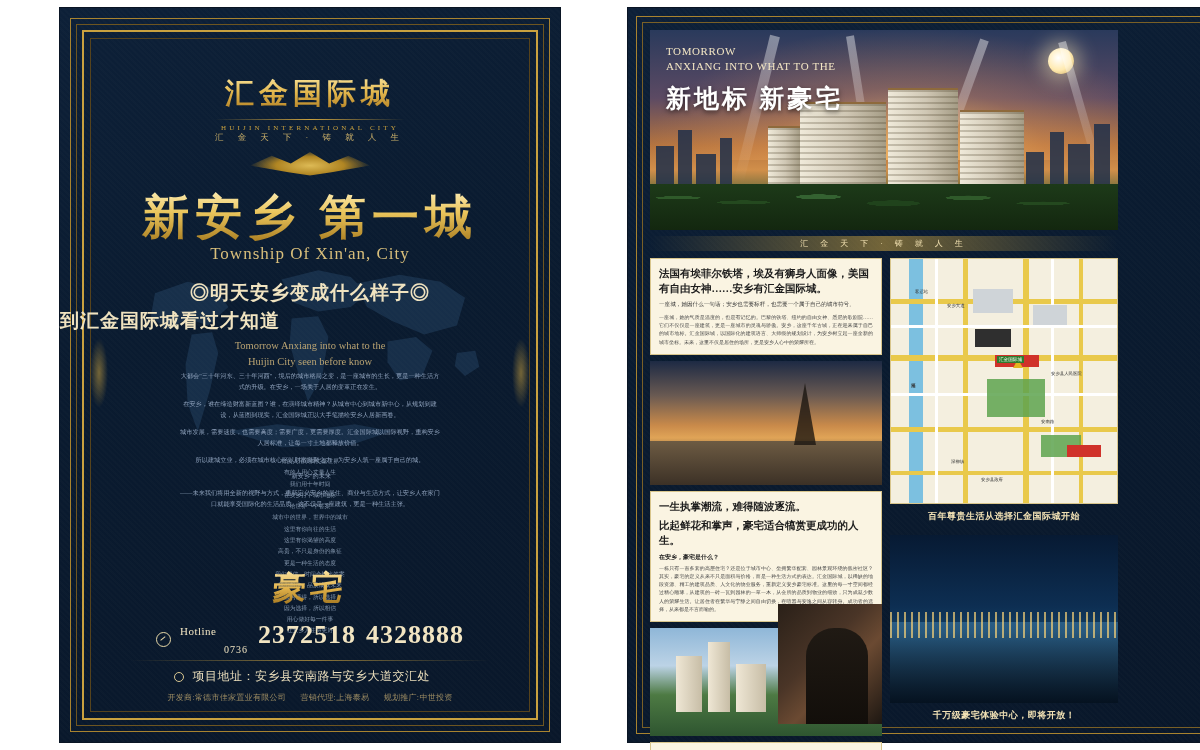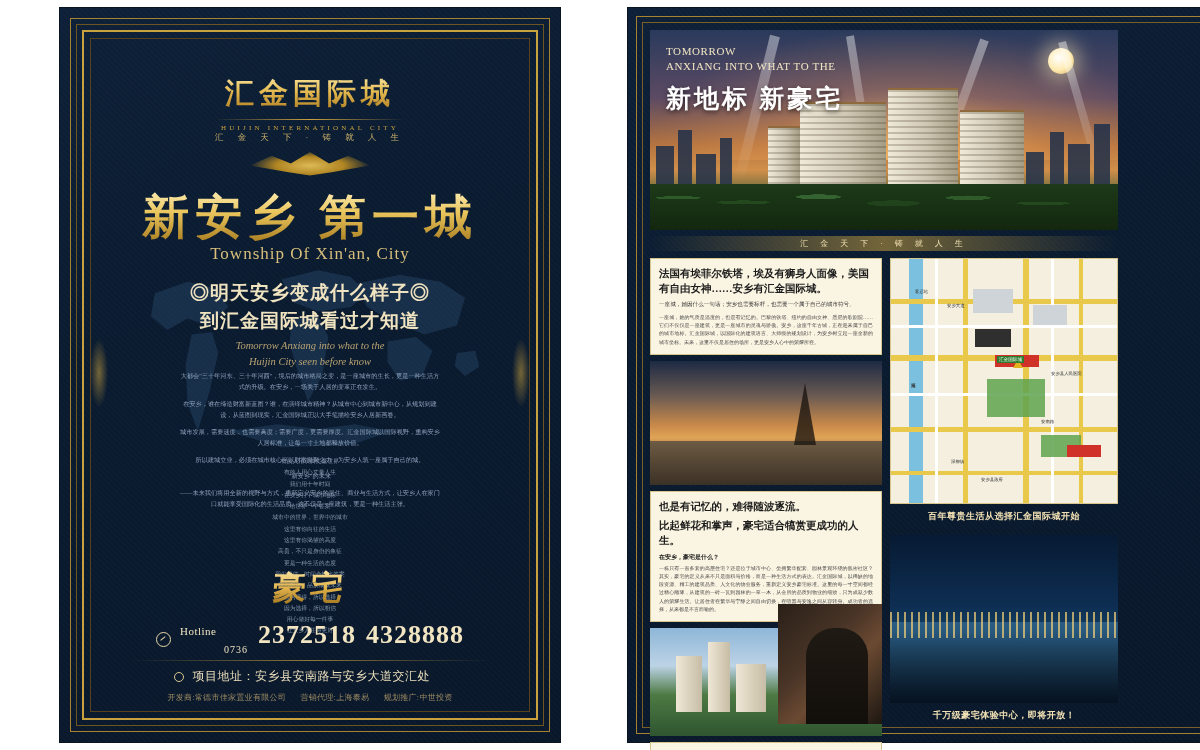--- a/index.html
+++ b/index.html
@@ -53,22 +53,22 @@
       opacity:.95;}
 
   .head-main{position:absolute;left:0;right:0;top:178px;text-align:center;
       font-size:47px;font-weight:bold;letter-spacing:6px;
       background:linear-gradient(180deg,#fff3c4 0%,#eac55c 42%,#9c6f15 100%);
       -webkit-background-clip:text;background-clip:text;color:transparent;}
   .head-en{position:absolute;left:0;right:0;top:236px;text-align:center;
       font-size:17px;letter-spacing:1px;color:#d9bf7b;font-family:"Liberation Serif",serif;}
 
   .sub1{position:absolute;left:0;right:0;top:272px;text-align:center;font-size:19px;font-weight:bold;letter-spacing:1px;color:#f0e3c0;}
-  .sub2{position:absolute;left:0;right:0;top:300px;text-align:center;font-size:19px;font-weight:bold;letter-spacing:1px;color:#f0e3c0;}
-  .sub-en{position:absolute;left:0;right:0;top:330px;text-align:center;font-size:10.5px;color:#b9a372;line-height:1.5;font-style:italic;}
+  .sub2{position:absolute;left:0;right:0;top:300px;text-align:left;font-size:19px;font-weight:bold;letter-spacing:1px;color:#f0e3c0;}
+  .sub-en{position:absolute;left:0;right:0;top:330px;text-align:center;font-size:10.5px;color:#b9a372;line-height:1.5;}
 
   .body-text{position:absolute;left:120px;width:260px;top:362px;text-align:center;
       font-size:6.2px;line-height:1.85;color:#8fa2bc;}
   .body-text p{margin:0 0 5px;}
   .body-poem{position:absolute;left:150px;width:200px;top:448px;text-align:center;
       font-size:5.8px;line-height:1.95;color:#8497ae;}
   .body-poem p{margin:0;}
 
   .seal{position:absolute;left:0;right:0;top:558px;text-align:center;}
   .seal-txt{display:inline-block;font-size:33px;font-weight:bold;letter-spacing:4px;
@@ -317,21 +317,21 @@
         <p class="p-title">法国有埃菲尔铁塔，埃及有狮身人面像，美国有自由女神……安乡有汇金国际城。</p>
         <p class="p-lead">一座城，她因什么一句话；安乡也需要标杆，也需要一个属于自己的城市符号。</p>
         <p class="p-body">一座城，她的气质是温度的，也是有记忆的。巴黎的铁塔、纽约的自由女神、悉尼的歌剧院……它们不仅仅是一座建筑，更是一座城市的灵魂与骄傲。安乡，这座千年古城，正在迎来属于自己的城市地标。汇金国际城，以国际化的建筑语言、大师级的规划设计，为安乡树立起一座全新的城市坐标。未来，这里不仅是居住的场所，更是安乡人心中的荣耀所在。</p>
       </div>
 
       <div class="ph ph-paris" style="margin-top:6px">
         <div class="road"></div>
       </div>
 
       <div class="panel" style="padding:7px 8px;margin-top:6px;">
-        <p class="p-title">也是有记忆的，难得随波逐流。</p>
+        <p class="p-title">一生执掌潮流，难得随波逐流。</p>
         <p class="p-title">比起鲜花和掌声，豪宅适合犒赏更成功的人生。</p>
         <p class="p-sub">在安乡，豪宅是什么？</p>
         <p class="p-body">一栋只有一百多套的高层住宅？还是位于城市中心、坐拥繁华配套、园林景观环绕的低密社区？其实，豪宅的定义从来不只是面积与价格，而是一种生活方式的表达。汇金国际城，以稀缺的地段资源、精工的建筑品质、人文化的物业服务，重新定义安乡豪宅标准。这里的每一寸空间都经过精心雕琢，从建筑的一砖一瓦到园林的一草一木，从会所的品质到物业的细致，只为成就少数人的荣耀生活。让居住者在繁华与宁静之间自由切换，在喧嚣与安逸之间从容转身。成功者的选择，从来都是不言而喻的。</p>
       </div>
 
       <div class="ph ph-city" style="margin-top:6px">
         <div class="tower" style="left:26px;width:26px;height:56px"></div>
         <div class="tower" style="left:58px;width:22px;height:70px"></div>
         <div class="tower" style="left:86px;width:30px;height:48px"></div>
         <div class="tower" style="right:34px;width:24px;height:62px"></div>

